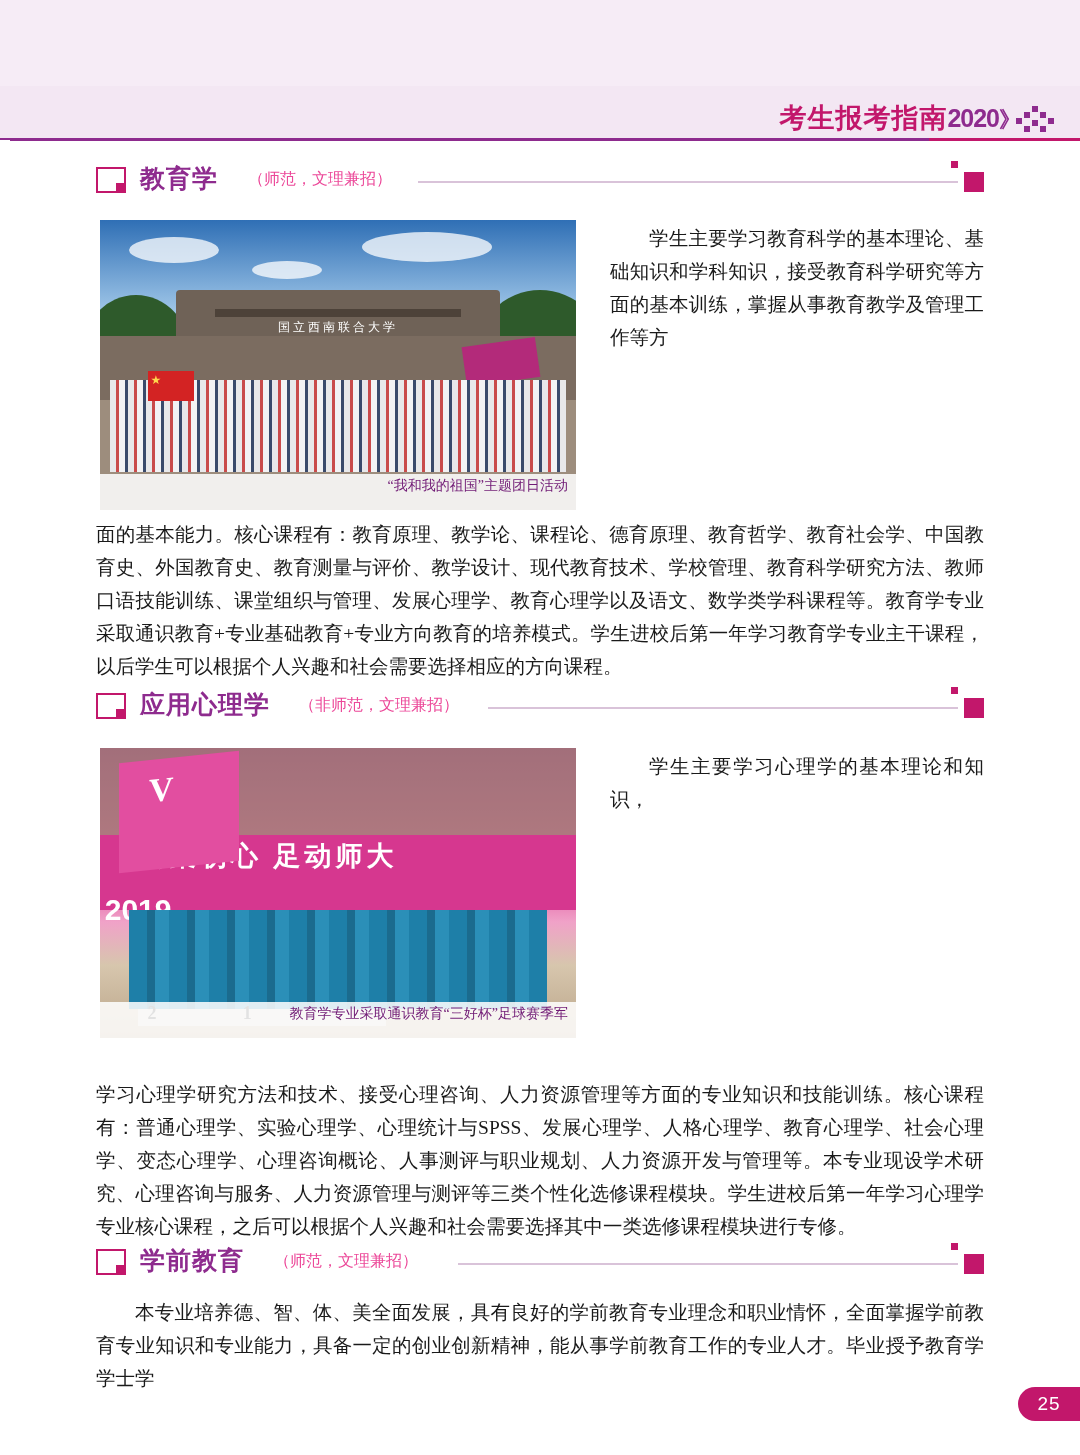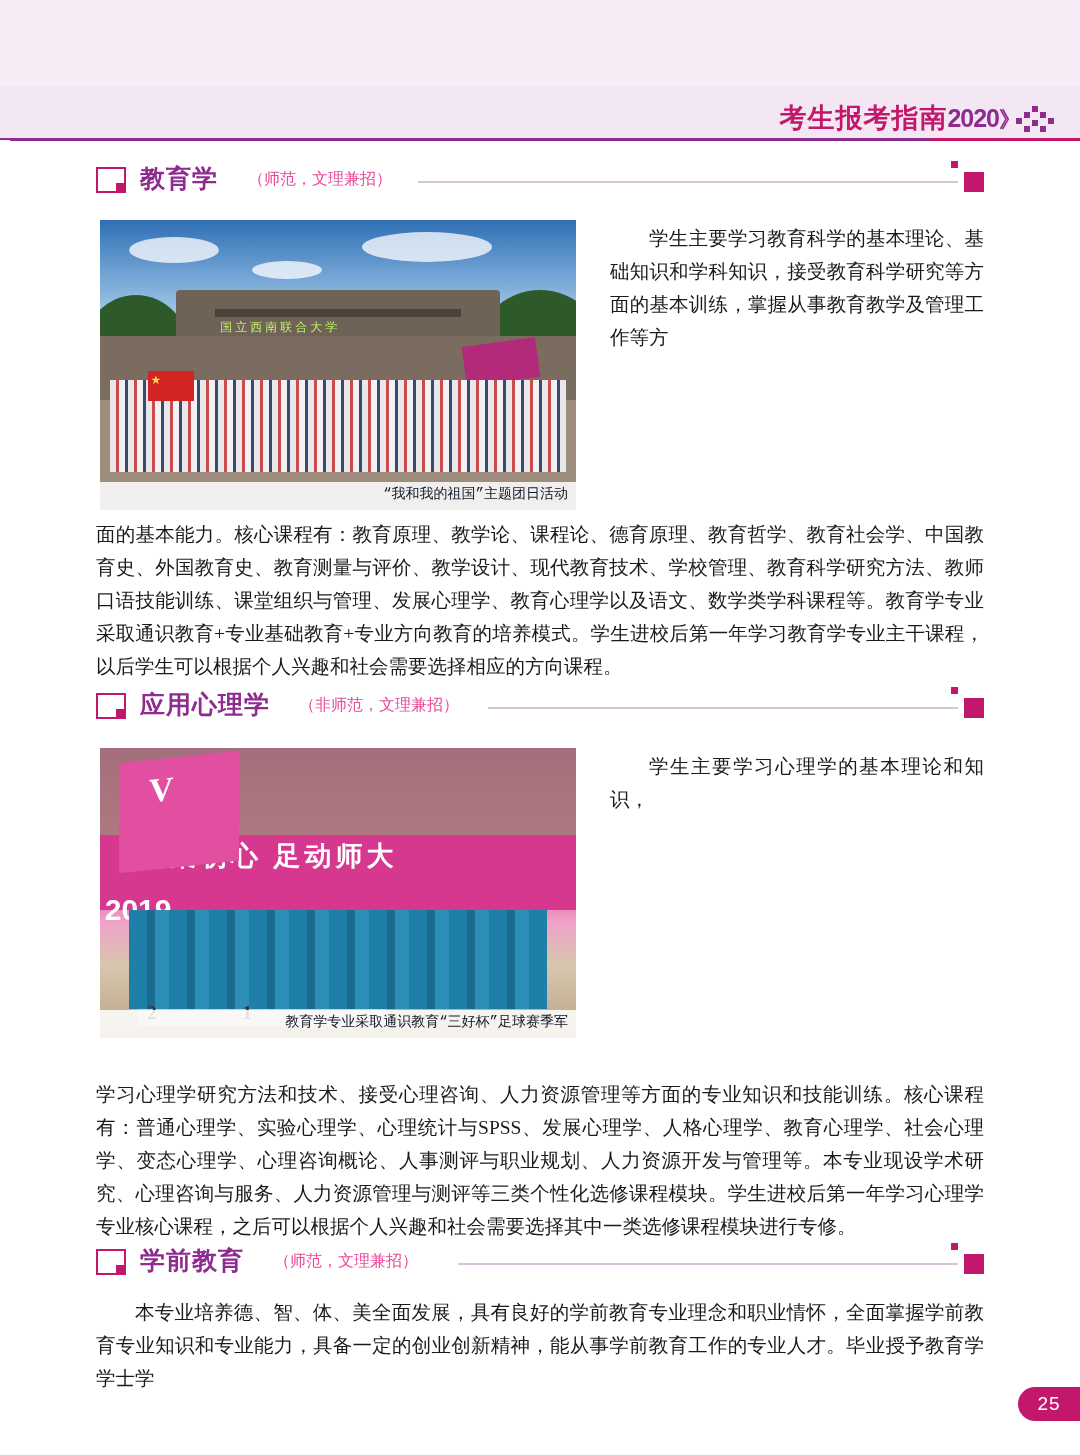--- a/index.html
+++ b/index.html
@@ -145,40 +145,40 @@
 
   
   .photo {
     position: absolute;
     overflow: hidden;
     background: #bbb;
   }
   .photo .cap {
     position: absolute;
     left: 0; right: 0; bottom: 0;
-    height: 28px;
+    height: 36px;
     background: rgba(255,255,255,0.86);
-    color: #0f172a;
+    color: #701a75;
     font-size: 14px;
     text-align: right;
     padding-right: 8px;
     box-sizing: border-box;
     line-height: 24px;
-    font-family: Liberation Mono, monospace;
+    font-family: Liberation Serif, serif;
   }
 
   
   .p1-sky { position:absolute; left:0; top:0; width:100%; height:45%;
             background: linear-gradient(#2f6fb5, #9fc6e8 70%, #cfe2f1); }
   .p1-cloud { position:absolute; background:rgba(255,255,255,.75); border-radius:50%; }
   .p1-gate { position:absolute; left:16%; top:24%; width:68%; height:34%;
              background:#6f6257; border-radius:4px 4px 0 0; }
   .p1-gate-top { position:absolute; left:12%; top:20%; width:76%; height:8%; background:#4d4239; }
-  .p1-gate-txt { position:absolute; left:0; right:0; top:30%; 
-                 color:#bef264; font-size:12px; letter-spacing:3px;padding-left:44px; }
+  .p1-gate-txt { position:absolute; left:0; right:0; top:30%; text-align:center;
+                 color:#ffffff; font-size:12px; letter-spacing:3px; }
   .p1-wall { position:absolute; left:0; top:40%; width:100%; height:22%; background:#7b6c60; }
   .p1-tree { position:absolute; background:#2e5a2b; border-radius:50%; }
   .p1-ground { position:absolute; left:0; top:62%; width:100%; height:38%; background:#9d8d7d; }
   .p1-crowd { position:absolute; left:2%; top:55%; width:96%; height:32%;
               background: repeating-linear-gradient(90deg,#e8e8ea 0 6px,#c94b4b 6px 9px,#f2f2f4 9px 15px,#3a4a6b 15px 18px); }
   .p1-flag { position:absolute; left:10%; top:52%; width:46px; height:30px; background:#d32323; }
   .p1-flag::after{content:"★"; color:#ffd84d; font-size:12px; position:absolute; left:3px; top:2px;}
   .p1-banner { position:absolute; right:8%; top:42%; width:74px; height:40px;
                background:#b32a7a; transform: rotate(-8deg); }
 

